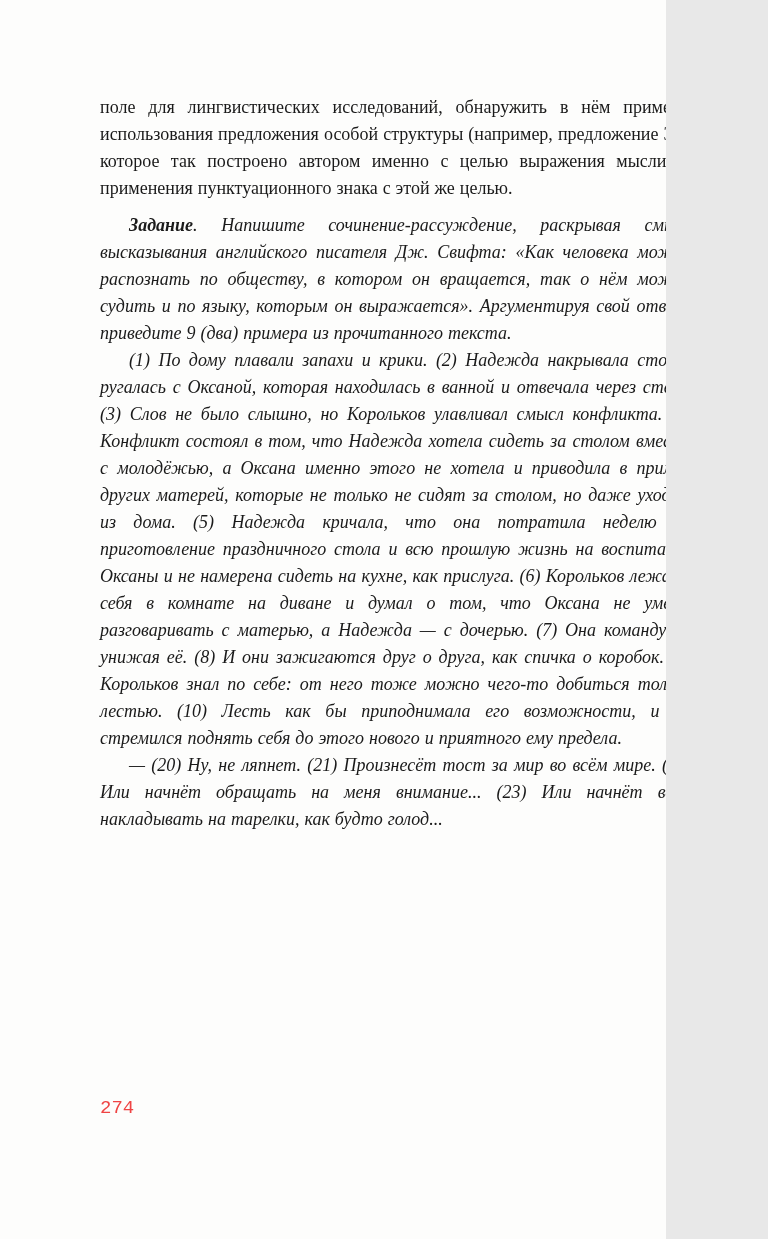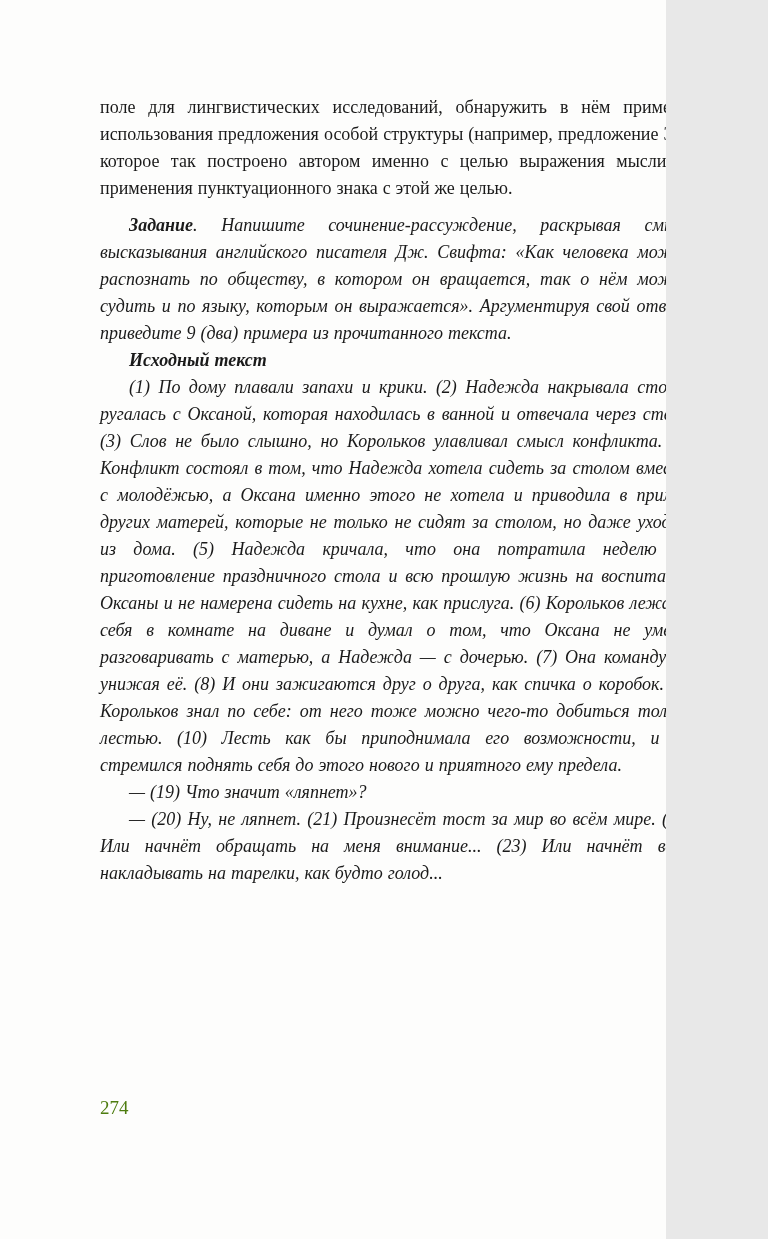--- a/index.html
+++ b/index.html
@@ -48,42 +48,41 @@
   }
   p.source-para {
     font-style: italic;
   }
   .page-number {
     position: absolute;
     left: 100px;
     top: 1096px;
     font-size: 19px;
     line-height: 24px;
-    color: #4d7c0f;
+    color: #ef4444;
+    font-family: Liberation Mono, monospace;
   }
 </style>
 </head>
 <body>
 
 <div class="book-page">
   <div class="text-block">
 
     <p class="continuation">поле для лингвистических исследований, обнаружить в нём примеры использования предложения особой структуры (например, предложение 34), которое так построено автором именно с целью выражения мысли, и применения пунктуационного знака с этой же целью.</p>
 
 
     <p class="task-para"><span class="task-lead">Задание</span><span>. Напишите сочинение-рассуждение, раскрывая смысл высказывания английского писателя Дж. Свифта: «Как человека можно распознать по обществу, в котором он вращается, так о нём можно судить и по языку, которым он выражается». Аргументируя свой ответ, приведите 9 (два) примера из прочитанного текста.</span></p>
 
-    <p class="source-heading">Исходный текст</p>
 
     <p class="source-para">(1) По дому плавали запахи и крики. (2) Надежда накрывала стол и ругалась с Оксаной, которая находилась в ванной и отвечала через стену. (3) Слов не было слышно, но Корольков улавливал смысл конфликта. (4) Конфликт состоял в том, что Надежда хотела сидеть за столом вместе с молодёжью, а Оксана именно этого не хотела и приводила в пример других матерей, которые не только не сидят за столом, но даже уходят из дома. (5) Надежда кричала, что она потратила неделю на приготовление праздничного стола и всю прошлую жизнь на воспитание Оксаны и не намерена сидеть на кухне, как прислуга. (6) Корольков лежал у себя в комнате на диване и думал о том, что Оксана не умеет разговаривать с матерью, а Надежда — с дочерью. (7) Она командует, унижая её. (8) И они зажигаются друг о друга, как спичка о коробок. (9) Корольков знал по себе: от него тоже можно чего-то добиться только лестью. (10) Лесть как бы приподнимала его возможности, и он стремился поднять себя до этого нового и приятного ему предела.</p>
 
 
 
 
 
-    <p class="source-para">— (19) Что значит «ляпнет»?</p>
 
     <p class="source-para">— (20) Ну, не ляпнет. (21) Произнесёт тост за мир во всём мире. (22) Или начнёт обращать на меня внимание... (23) Или начнёт всем накладывать на тарелки, как будто голод...</p>
 
   </div>
 
   <div class="page-number">274</div>
 </div>
 
 </body></html>

